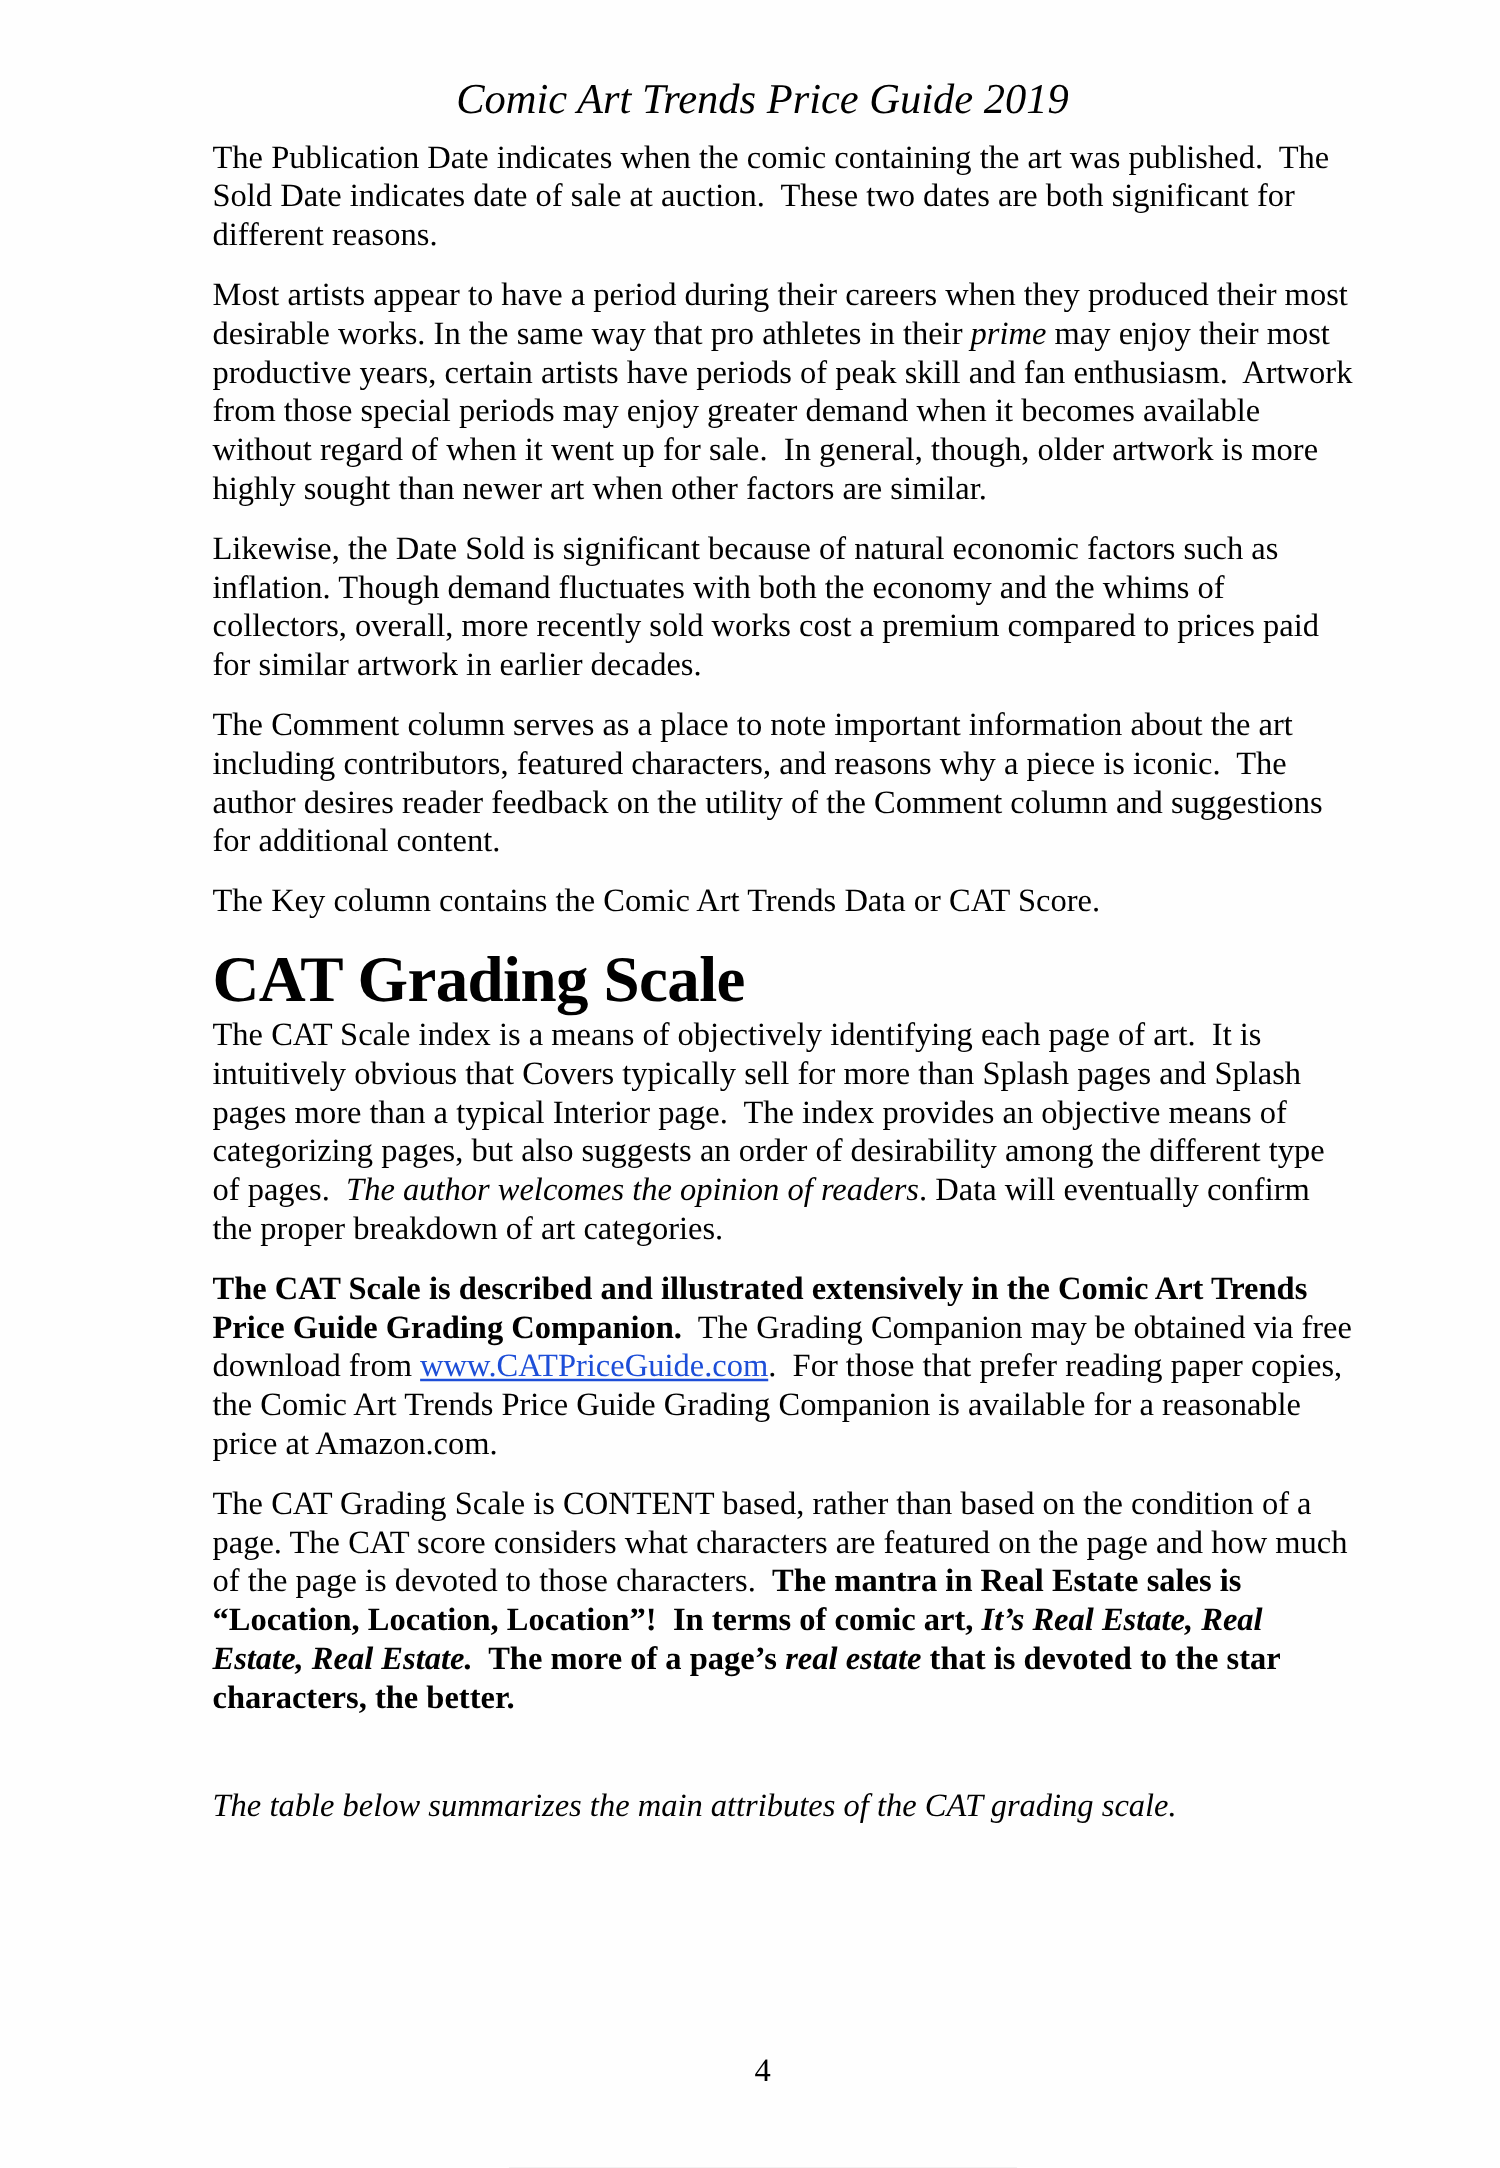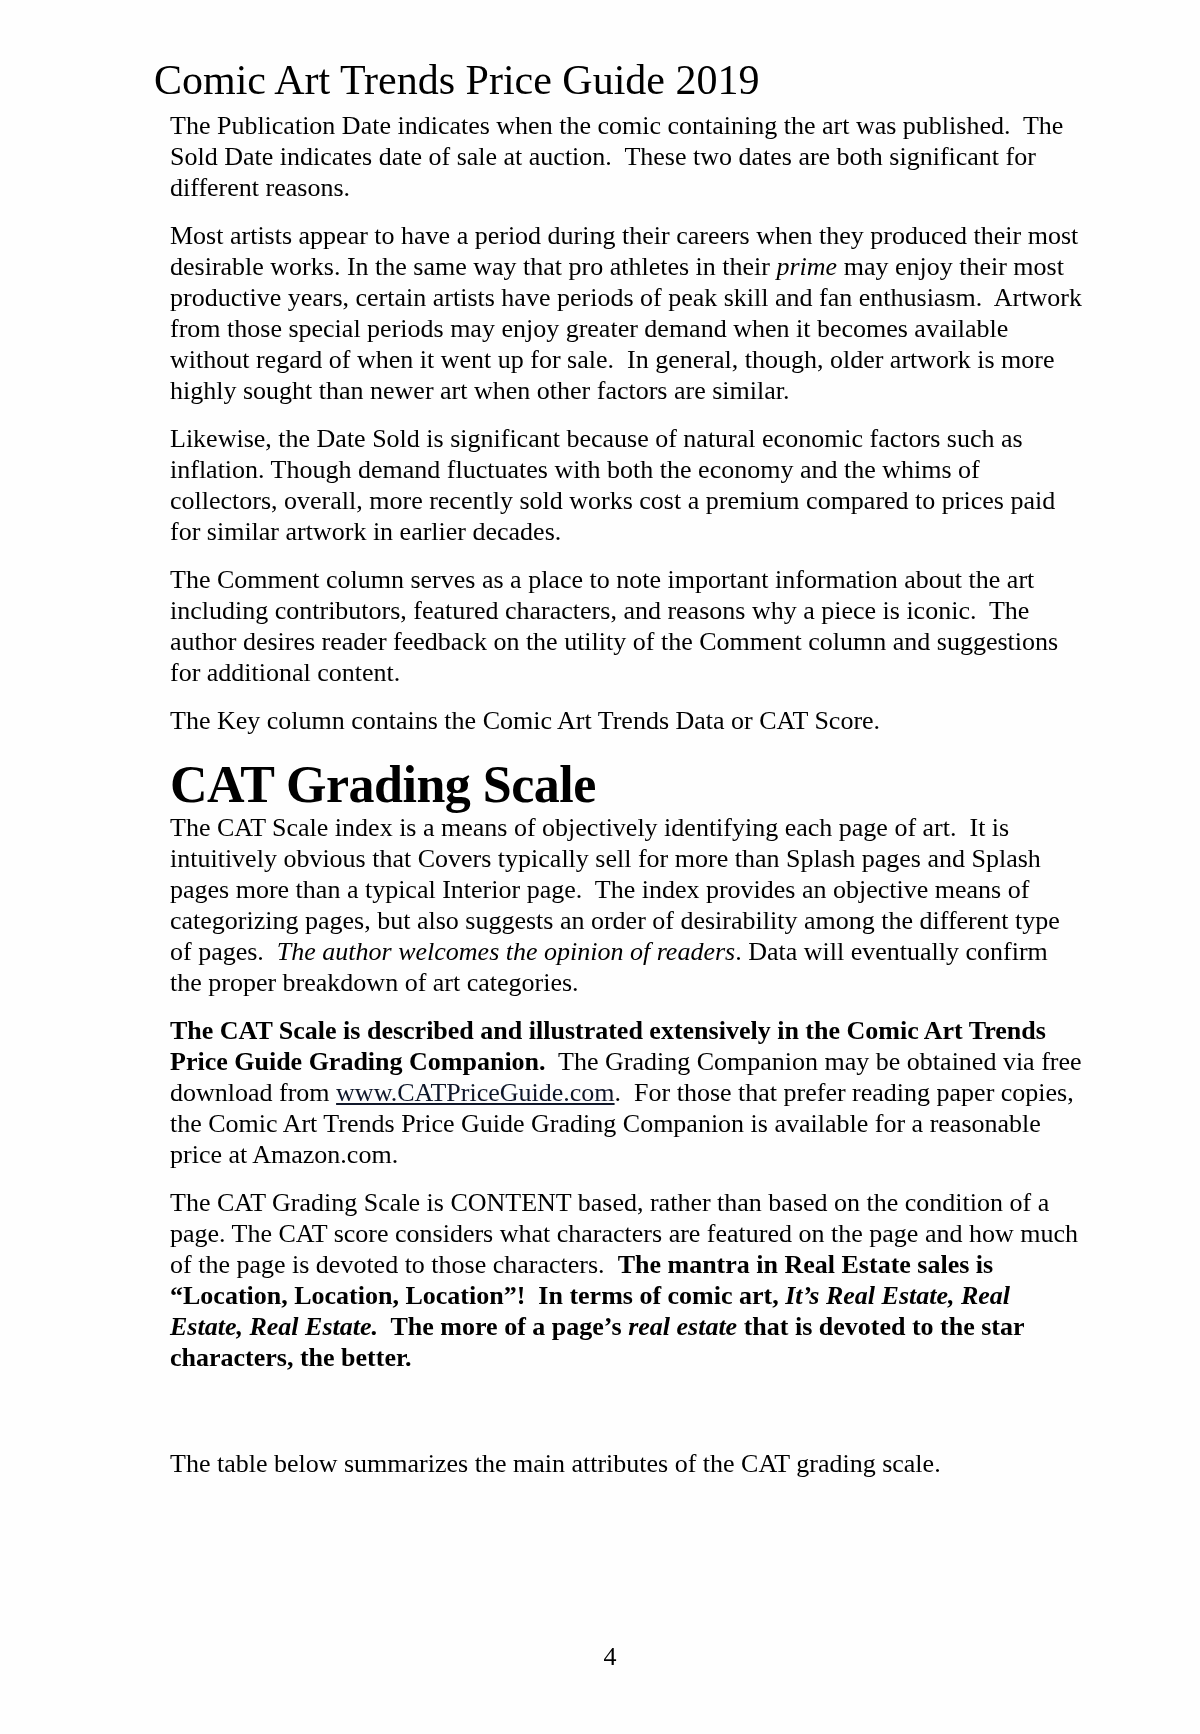--- a/index.html
+++ b/index.html
@@ -14,22 +14,23 @@
     background: #fefefe;
     color: #000;
     font-family: "Liberation Serif", "DejaVu Serif", serif;
     overflow: hidden;
   }
   .doc-title {
     position: absolute;
     top: 60px;
     left: 154px;
     width: 912px;
-    text-align: left;
-    font-size: 42px;
+    text-align: center;
+    font-style: italic;
+    font-size: 34px;
     line-height: 40px;
     white-space: nowrap;
   }
   .doc-body {
     position: absolute;
     top: 110px;
     left: 170px;
     width: 912px;
     font-size: 26px;
     line-height: 31px;
@@ -39,26 +40,27 @@
     white-space: pre-wrap;
   }
   .doc-body h1 {
     margin: 25px 0 3px 0;
     font-size: 52px;
     line-height: 48px;
     font-weight: bold;
     letter-spacing: -0.5px;
   }
   .doc-body p.extra-space {
-    margin-top: 75px;
+    margin-top: 56px;
+    font-style: italic;
   }
   .run-i  { font-style: italic; }
   .run-b  { font-weight: bold; }
   .run-bi { font-weight: bold; font-style: italic; }
-  .run-link { text-decoration: underline; color: #0f172a; cursor: pointer; }
+  .run-link { text-decoration: underline; color: #1d4ed8; cursor: pointer; }
   .page-number {
     position: absolute;
     top: 1641px;
     left: 154px;
     width: 912px;
     text-align: center;
     font-size: 26px;
     line-height: 31px;
   }
 </style>

